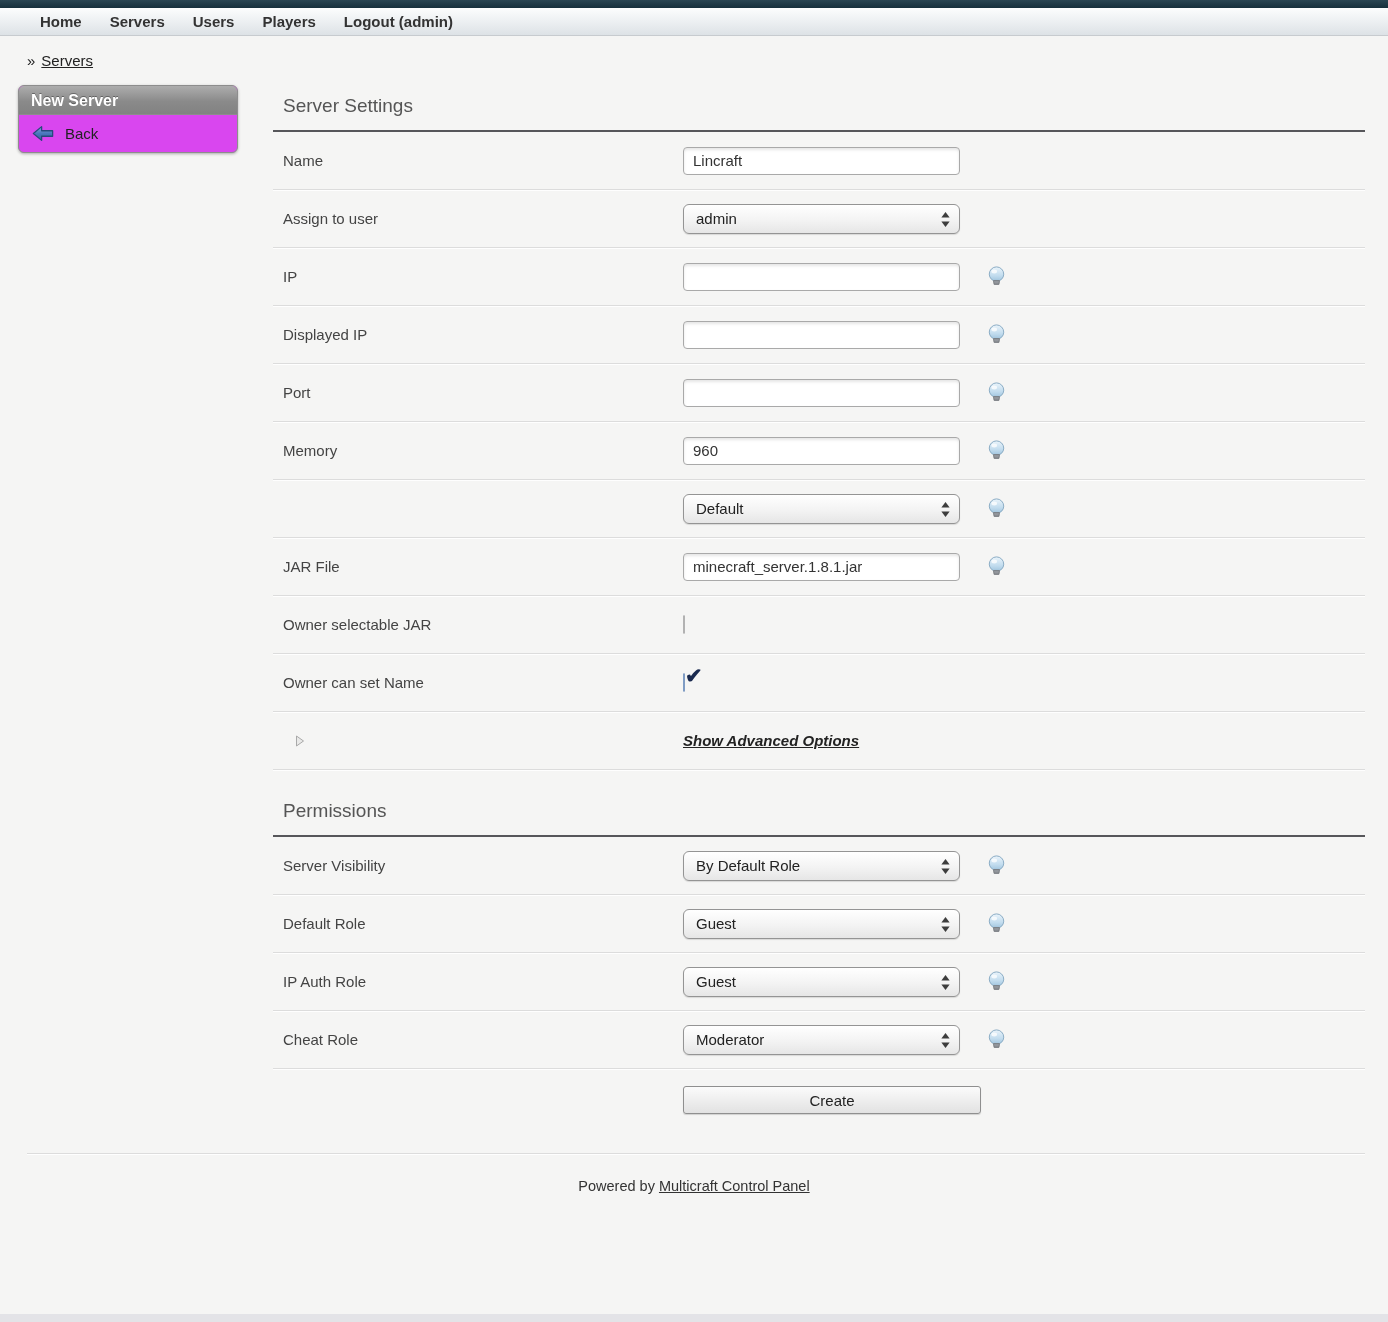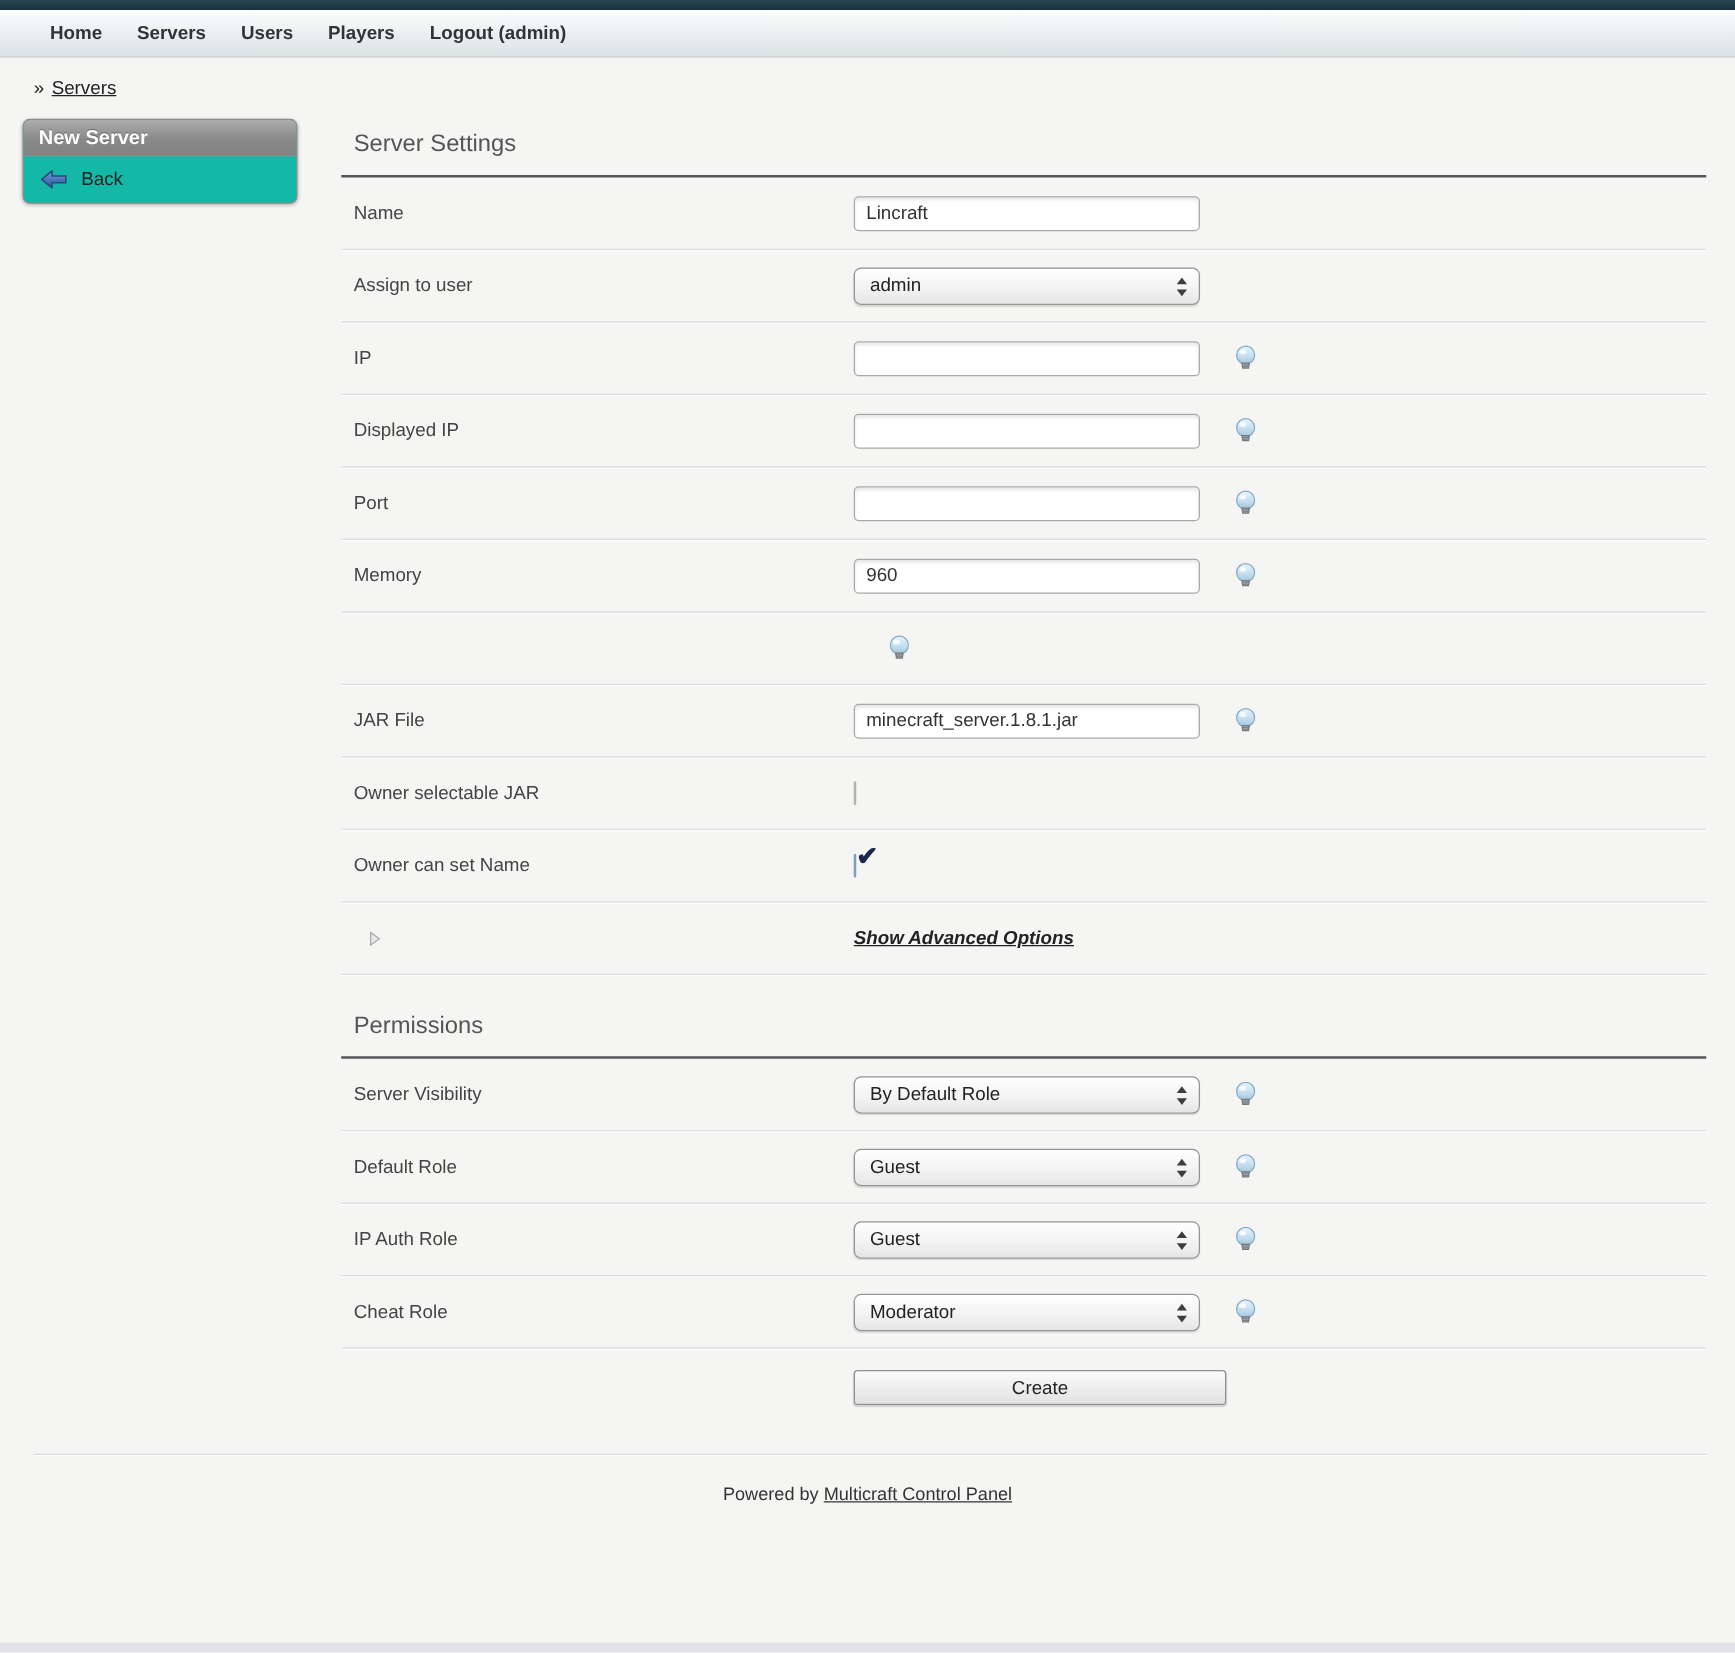--- a/index.html
+++ b/index.html
@@ -7,40 +7,40 @@
   body {
     width:1388px; height:1322px; overflow:hidden;
     background:#f5f5f4;
     font-family:"Liberation Sans", sans-serif;
     color:#333;
     display:flex; flex-direction:column;
   }
   
   .top-strip { height:8px; background:linear-gradient(#2b4653,#17303c); flex:none; }
   .navbar {
-    height:38px; flex:none;
+    height:28px; flex:none;
     background:linear-gradient(#fcfdfd 0%, #eef1f3 45%, #dde2e6 100%);
     border-bottom:1px solid #c7cbcf;
     display:flex; align-items:center; padding-left:26px;text-align:center;
   }
   .nav-item {
     padding:0 14px; font-size:15px; font-weight:bold; color:#333;
     cursor:pointer; line-height:38px;
   }
   
   .breadcrumb { margin:16px 0 0 27px; font-size:15px; color:#222; }
   .breadcrumb a { color:#222; text-decoration:underline; cursor:pointer; }
   .crumb-sym { margin-right:6px; }
   
   .main-wrap { position:relative; flex:1 1 auto; }
   .sidebar {
     position:absolute; left:18px; top:16px; width:220px;
     border:1px solid #8d8d8d; border-radius:6px;
     box-shadow:0 1px 3px rgba(0,0,0,.3);
-    background:#14b8a6; overflow:hidden;
+    background:#d946ef; overflow:hidden;
   }
   .sidebar-header {
     height:29px; line-height:29px; padding-left:12px;
     background:linear-gradient(#adadad,#8a8a8a 55%, #828282);
     border-bottom:1px solid #8d8d8d;
     color:#fff; font-size:16px; font-weight:bold;
     text-shadow:0 -1px 0 rgba(0,0,0,.35);
   }
   .sidebar-back {
     height:37px; display:flex; align-items:center; gap:11px;
@@ -237,20 +237,28 @@
       <span class="ctrl"><input class="text-input" value="960" style=""></span>
       <span class="bulb">
           <svg width="19" height="21">
             <use href="#icon-bulb"></use>
           </svg>
         </span>
     </div>
 
     <div class="form-row">
       <span class="field-label"></span>
+      <span class="ctrl">
+        <span class="select">
+          <span>Default</span>
+          <svg class="stepper" width="9" height="15">
+              <use href="#icon-stepper"></use>
+            </svg>
+        </span>
+      </span>
       <span class="bulb">
           <svg width="19" height="21">
             <use href="#icon-bulb"></use>
           </svg>
         </span>
     </div>
 
     <div class="form-row">
       <span class="field-label">JAR File</span>
       <span class="ctrl"><input class="text-input" value="minecraft_server.1.8.1.jar" style=""></span>

